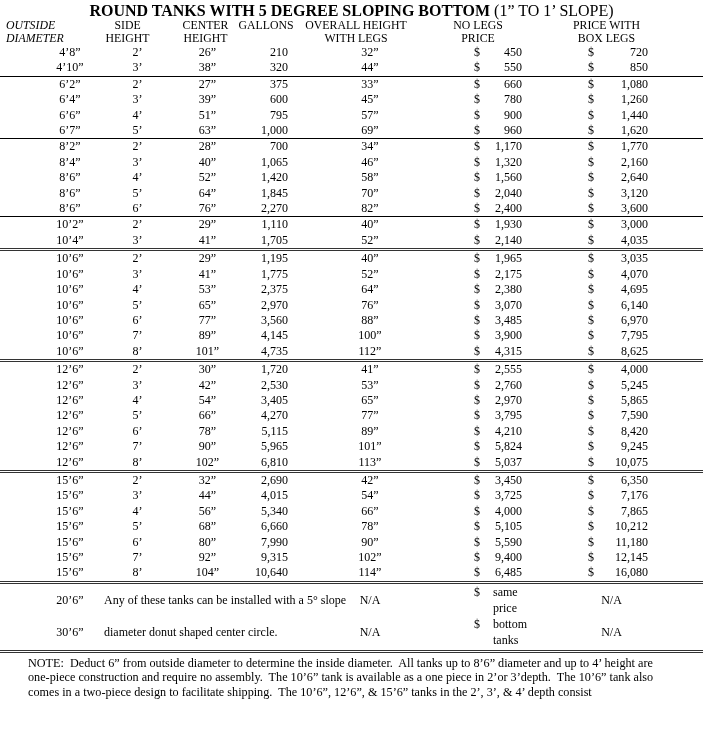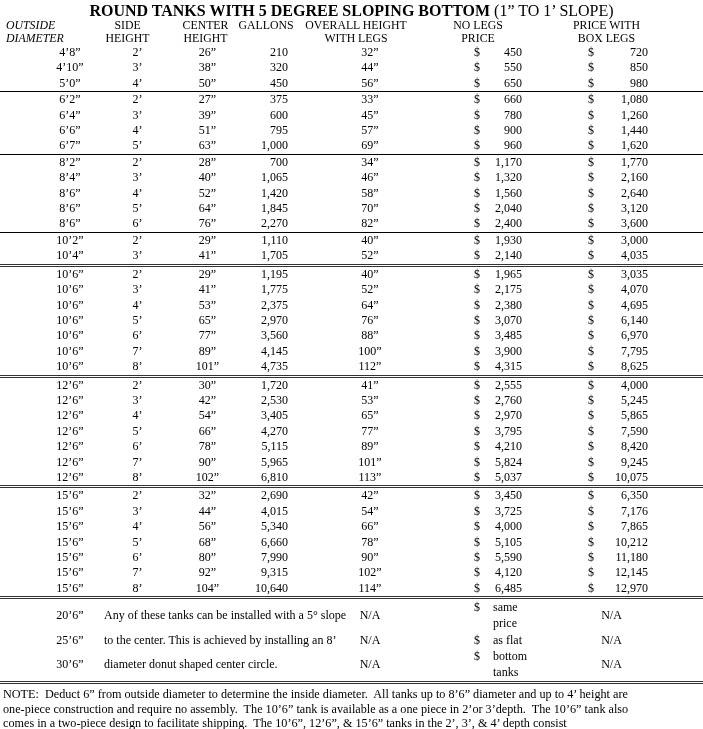--- a/index.html
+++ b/index.html
@@ -23,21 +23,21 @@
   .pricebox{display:flex;justify-content:space-between;align-items:baseline;}
   .p1 .pricebox{padding-left:34px;padding-right:28px;}
   .p2 .pricebox{padding-left:38px;padding-right:55px;}
   .pricebox.start{justify-content:flex-start;gap:13px;}
   .c-note{text-align:left;padding-left:4px;white-space:nowrap;}
   tr.thin td{border-top:1px solid #000;}
   tr.thick td{border-top:3px double #333;}
   tr.sp td{height:16.2px;line-height:16.2px;}
   .hrule{border-top:3px double #333;height:0;margin-top:1px;}
   .note{margin-top:3px;padding-left:3px;}
-  .note div{white-space:pre;font-size:12.2px;line-height:14.6px;}
+  .note div{white-space:pre;font-size:12.2px;line-height:14.6px;margin-left:25px;}
 </style>
 </head>
 <body>
 
 <div>
 
   <div class="title"><span class="b">ROUND TANKS WITH 5 DEGREE SLOPING BOTTOM</span><span> (1” TO 1’ SLOPE)</span></div>
 
   <table>
     <colgroup>
@@ -101,39 +101,20 @@
               <span class="amt">550</span>
             </div>
           </td>
           <td class="p2">
             <div class="pricebox">
               <span class="dollar">$</span>
               <span class="amt">850</span>
             </div>
           </td>
         </tr>
-        <tr>
-          <td class="c-d">5’0”</td>
-          <td class="c-s">4’</td>
-          <td class="c-c">50”</td>
-          <td class="c-g">450</td>
-          <td class="c-o">56”</td>
-          <td class="p1">
-            <div class="pricebox">
-              <span class="dollar">$</span>
-              <span class="amt">650</span>
-            </div>
-          </td>
-          <td class="p2">
-            <div class="pricebox">
-              <span class="dollar">$</span>
-              <span class="amt">980</span>
-            </div>
-          </td>
-        </tr>
         <tr class="thin">
           <td class="c-d">6’2”</td>
           <td class="c-s">2’</td>
           <td class="c-c">27”</td>
           <td class="c-g">375</td>
           <td class="c-o">33”</td>
           <td class="p1">
             <div class="pricebox">
               <span class="dollar">$</span>
               <span class="amt">660</span>
@@ -699,21 +680,21 @@
         </tr>
         <tr>
           <td class="c-d">15’6”</td>
           <td class="c-s">7’</td>
           <td class="c-c">92”</td>
           <td class="c-g">9,315</td>
           <td class="c-o">102”</td>
           <td class="p1">
             <div class="pricebox">
               <span class="dollar">$</span>
-              <span class="amt">4,120</span>
+              <span class="amt">9,400</span>
             </div>
           </td>
           <td class="p2">
             <div class="pricebox">
               <span class="dollar">$</span>
               <span class="amt">12,145</span>
             </div>
           </td>
         </tr>
         <tr>
@@ -724,44 +705,32 @@
           <td class="c-o">114”</td>
           <td class="p1">
             <div class="pricebox">
               <span class="dollar">$</span>
               <span class="amt">6,485</span>
             </div>
           </td>
           <td class="p2">
             <div class="pricebox">
               <span class="dollar">$</span>
-              <span class="amt">12,970</span>
+              <span class="amt">16,080</span>
             </div>
           </td>
         </tr>
         <tr class="thick sp">
           <td class="c-d">20’6”</td>
           <td class="c-note" colspan="3">Any of these tanks can be installed with a 5° slope</td>
           <td class="c-o">N/A</td>
           <td class="p1">
             <div class="pricebox start">
               <span class="dollar">$</span>
               <span class="amt">same price</span>
-            </div>
-          </td>
-          <td class="c-o c-na2">N/A</td>
-        </tr>
-        <tr class="sp">
-          <td class="c-d">25’6”</td>
-          <td class="c-note" colspan="3">to the center. This is achieved by installing an 8’</td>
-          <td class="c-o">N/A</td>
-          <td class="p1">
-            <div class="pricebox start">
-              <span class="dollar">$</span>
-              <span class="amt">as flat</span>
             </div>
           </td>
           <td class="c-o c-na2">N/A</td>
         </tr>
         <tr class="sp">
           <td class="c-d">30’6”</td>
           <td class="c-note" colspan="3">diameter donut shaped center circle.</td>
           <td class="c-o">N/A</td>
           <td class="p1">
             <div class="pricebox start">

